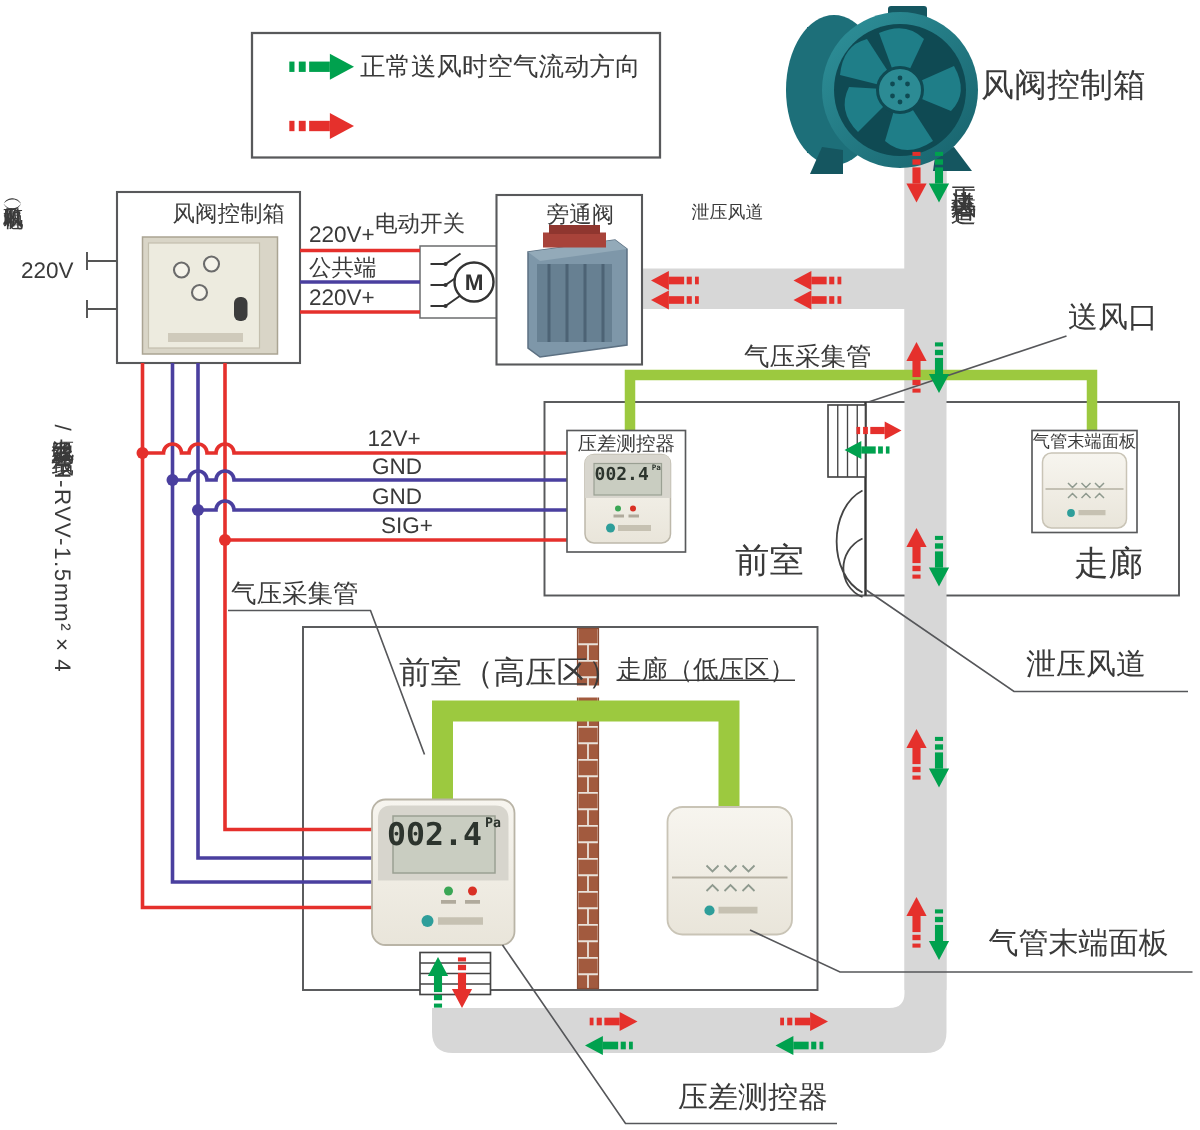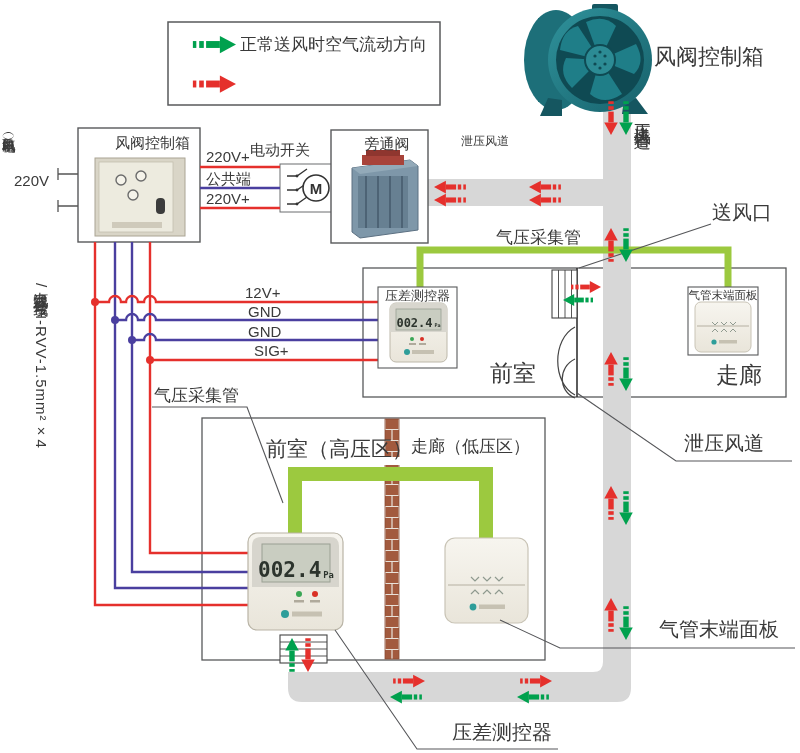--- a/index.html
+++ b/index.html
@@ -1,21 +1,21 @@
 <!DOCTYPE html>
 <html><head>
 <meta charset="utf-8">
 <style>
   html,body{margin:0;padding:0;background:#fff;}
   #stage{position:relative;width:800px;height:753px;background:#fff;overflow:hidden;
          font-family:"Liberation Sans","DejaVu Sans",sans-serif;color:#3a3a3a;}
   #gfx{position:absolute;left:0;top:0;}
   .lbl{position:absolute;white-space:nowrap;line-height:1.15;}
   .vlbl{position:absolute;writing-mode:vertical-rl;text-orientation:mixed;letter-spacing:2px;line-height:1.05;}
-  .lcd{position:absolute;display:flex;align-items:flex-end;justify-content:center;
+  .lcd{position:absolute;display:flex;align-items:flex-start;justify-content:center;
        font-family:"DejaVu Sans Mono",monospace;font-weight:bold;color:#2c342d;}
   .lcd .unit{font-size:.42em;font-weight:bold;margin-left:2px;padding-bottom:2px;}
 </style>
 </head>
 <body>
 
 <div id="stage">
 
 <svg id="gfx" width="800" height="753" viewBox="0 0 800 753">
   <defs>
@@ -367,21 +367,21 @@
 
 <div class="lbl" style="left:378px;top:289px;width:79px;text-align:center;font-size:13px;">压差测控器</div>
 <div class="lbl" style="left:688px;top:289px;width:70px;text-align:center;font-size:11.5px;">气管末端面板</div>
 <div class="lbl" style="left:490px;top:360px;font-size:23px;">前室</div>
 <div class="lbl" style="left:716px;top:362px;font-size:23px;">走廊</div>
 
 <div class="lbl" style="left:712px;top:201px;font-size:20px;">送风口</div>
 <div class="lbl" style="left:684px;top:432px;font-size:20px;">泄压风道</div>
 
 <div class="lbl" style="left:266px;top:437px;font-size:21px;">前室（高压区）</div>
-<div class="lbl" style="left:411px;top:437px;font-size:17px;">走廊（低压区）</div>
+<div class="lbl" style="left:411px;top:437px;font-size:17px;text-decoration:underline;">走廊（低压区）</div>
 
 <div class="lbl" style="left:452px;top:721px;font-size:20px;">压差测控器</div>
 <div class="lbl" style="left:659px;top:618px;font-size:20px;">气管末端面板</div>
 
 <div class="lcd" style="left:396px;top:309px;width:45px;height:21px;font-size:12px;">
   <span>002.4</span>
       <span class="unit">Pa</span>
 </div>
 <div class="lcd" style="left:262px;top:544px;width:68px;height:38px;font-size:21px;">
   <span>002.4</span>

